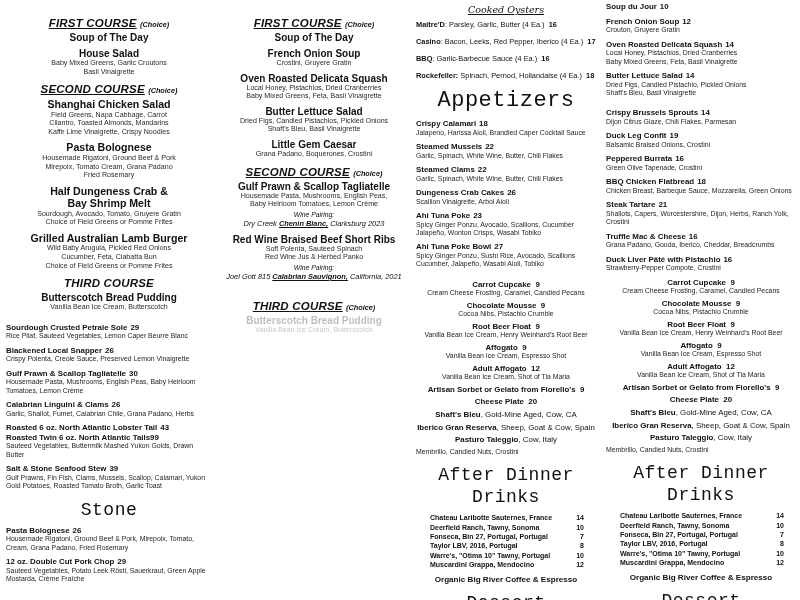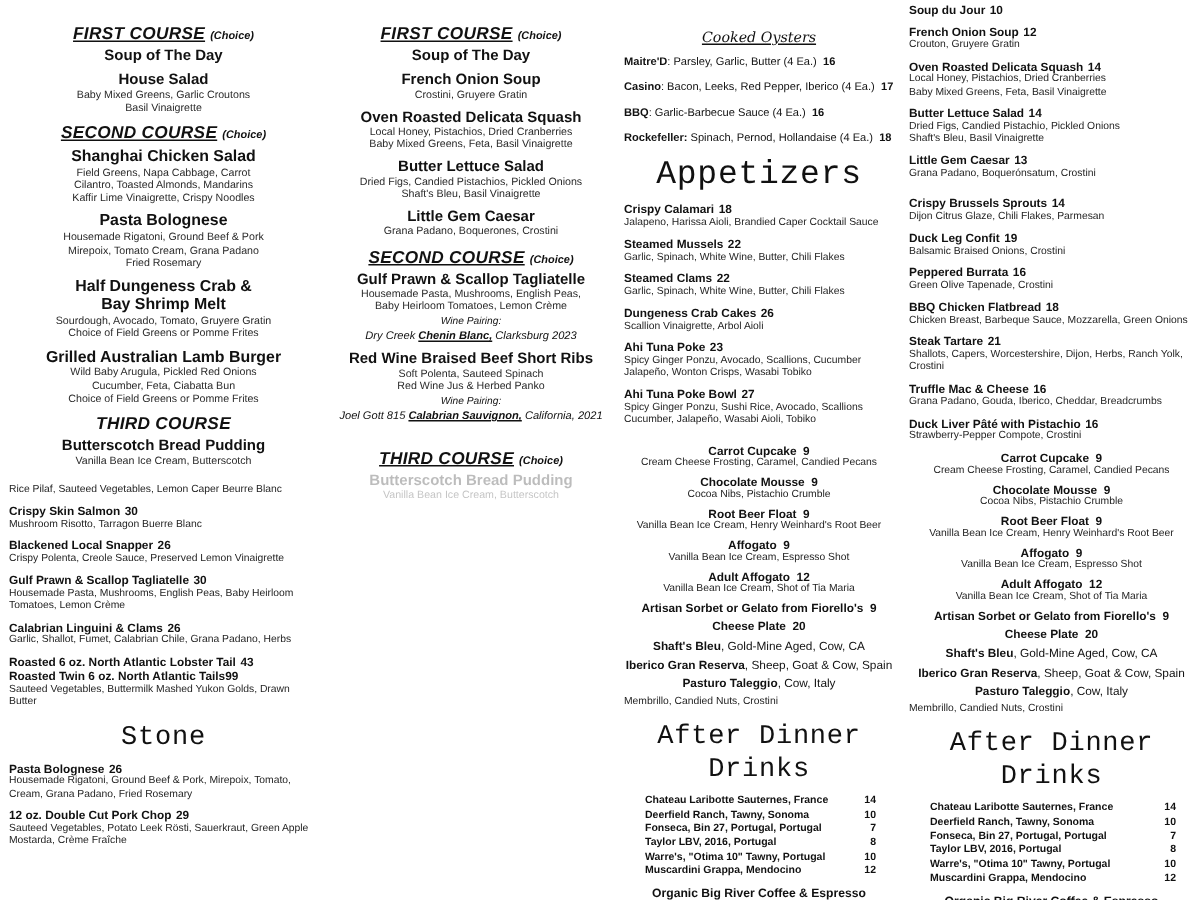--- a/index.html
+++ b/index.html
@@ -23,21 +23,21 @@
     display: flex;
     box-sizing: border-box;
   }
   .col {
     box-sizing: border-box;
     overflow: hidden;
     position: relative;
   }
   .col-1 { width: 218px; padding: 4px 6px 0 6px; }
   .col-2 { width: 192px; padding: 4px 4px 0 4px; }
-  .col-3 { width: 190px; padding: 2px 4px 0 6px; margin-top: 16px; }
+  .col-3 { width: 190px; padding: 2px 4px 0 6px; }
   .col-4 { width: 200px; padding: 2px 4px 0 6px; }
 
   
   .course-head {
     text-align: center;
     font-style: italic;
     font-weight: bold;
     font-size: 11.5px;
     letter-spacing: 0.2px;
     margin: 7px 0 3px 0;
@@ -219,47 +219,48 @@
     <div class="pf-item">
       <div class="pf-name">Butterscotch Bread Pudding</div>
       <div class="pf-desc">Vanilla Bean Ice Cream, Butterscotch</div>
     </div>
         </div>
     </div>
 
     <div class="spacer-sm"></div>
     <div>
     <div class="la-item">
+      <div class="la-name">Sourdough Crusted Petrale Sole<span class="price">29</span></div>
 
       <div class="la-desc">Rice Pilaf, Sauteed Vegetables, Lemon Caper Beurre Blanc</div>
-    </div>
-    <div class="la-item">
-      <div class="la-name">Crispy Skin Salmon<span class="price">30</span></div>
-
-      <div class="la-desc">Mushroom Risotto, Tarragon Buerre Blanc</div>
     </div>
     <div class="la-item">
       <div class="la-name">Blackened Local Snapper<span class="price">26</span></div>
 
       <div class="la-desc">Crispy Polenta, Creole Sauce, Preserved Lemon Vinaigrette</div>
     </div>
     <div class="la-item">
       <div class="la-name">Gulf Prawn &amp; Scallop Tagliatelle<span class="price">30</span></div>
 
       <div class="la-desc">Housemade Pasta, Mushrooms, English Peas, Baby Heirloom Tomatoes, Lemon Crème</div>
     </div>
     <div class="la-item">
       <div class="la-name">Calabrian Linguini &amp; Clams<span class="price">26</span></div>
 
       <div class="la-desc">Garlic, Shallot, Fumet, Calabrian Chile, Grana Padano, Herbs</div>
     </div>
     <div class="la-item">
       <div class="la-name">Roasted 6 oz. North Atlantic Lobster Tail<span class="price">43</span></div>
       <div class="la-sub">Roasted Twin 6 oz. North Atlantic Tails<span class="price">99</span></div>
       <div class="la-desc">Sauteed Vegetables, Buttermilk Mashed Yukon Golds, Drawn Butter</div>
+    </div>
+    <div class="la-item">
+      <div class="la-name">Salt &amp; Stone Seafood Stew<span class="price">39</span></div>
+
+      <div class="la-desc">Gulf Prawns, Fin Fish, Clams, Mussels, Scallop, Calamari, Yukon Gold Potatoes, Roasted Tomato Broth, Garlic Toast</div>
     </div>
       </div>
 
     <div class="script-head sm">Stone</div>
     <div>
     <div class="la-item">
       <div class="la-name">Pasta Bolognese<span class="price">26</span></div>
 
       <div class="la-desc">Housemade Rigatoni, Ground Beef &amp; Pork, Mirepoix, Tomato, Cream, Grana Padano, Fried Rosemary</div>
     </div>
@@ -483,25 +484,20 @@
     <div class="la-item">
       <div class="la-name">Oven Roasted Delicata Squash<span class="price">14</span></div>
 
       <div class="la-desc">Local Honey, Pistachios, Dried Cranberries<br>Baby Mixed Greens, Feta, Basil Vinaigrette</div>
     </div>
     <div class="la-item">
       <div class="la-name">Butter Lettuce Salad<span class="price">14</span></div>
 
       <div class="la-desc">Dried Figs, Candied Pistachio, Pickled Onions<br>Shaft's Bleu, Basil Vinaigrette</div>
     </div>
-    <div class="la-item">
-      <div class="la-name">Little Gem Caesar<span class="price">13</span></div>
-
-      <div class="la-desc">Grana Padano, Boquerónsatum, Crostini</div>
-    </div>
       </div>
     <div class="spacer-sm"></div>
     <div>
     <div class="la-item">
       <div class="la-name">Crispy Brussels Sprouts<span class="price">14</span></div>
 
       <div class="la-desc">Dijon Citrus Glaze, Chili Flakes, Parmesan</div>
     </div>
     <div class="la-item">
       <div class="la-name">Duck Leg Confit<span class="price">19</span></div>

